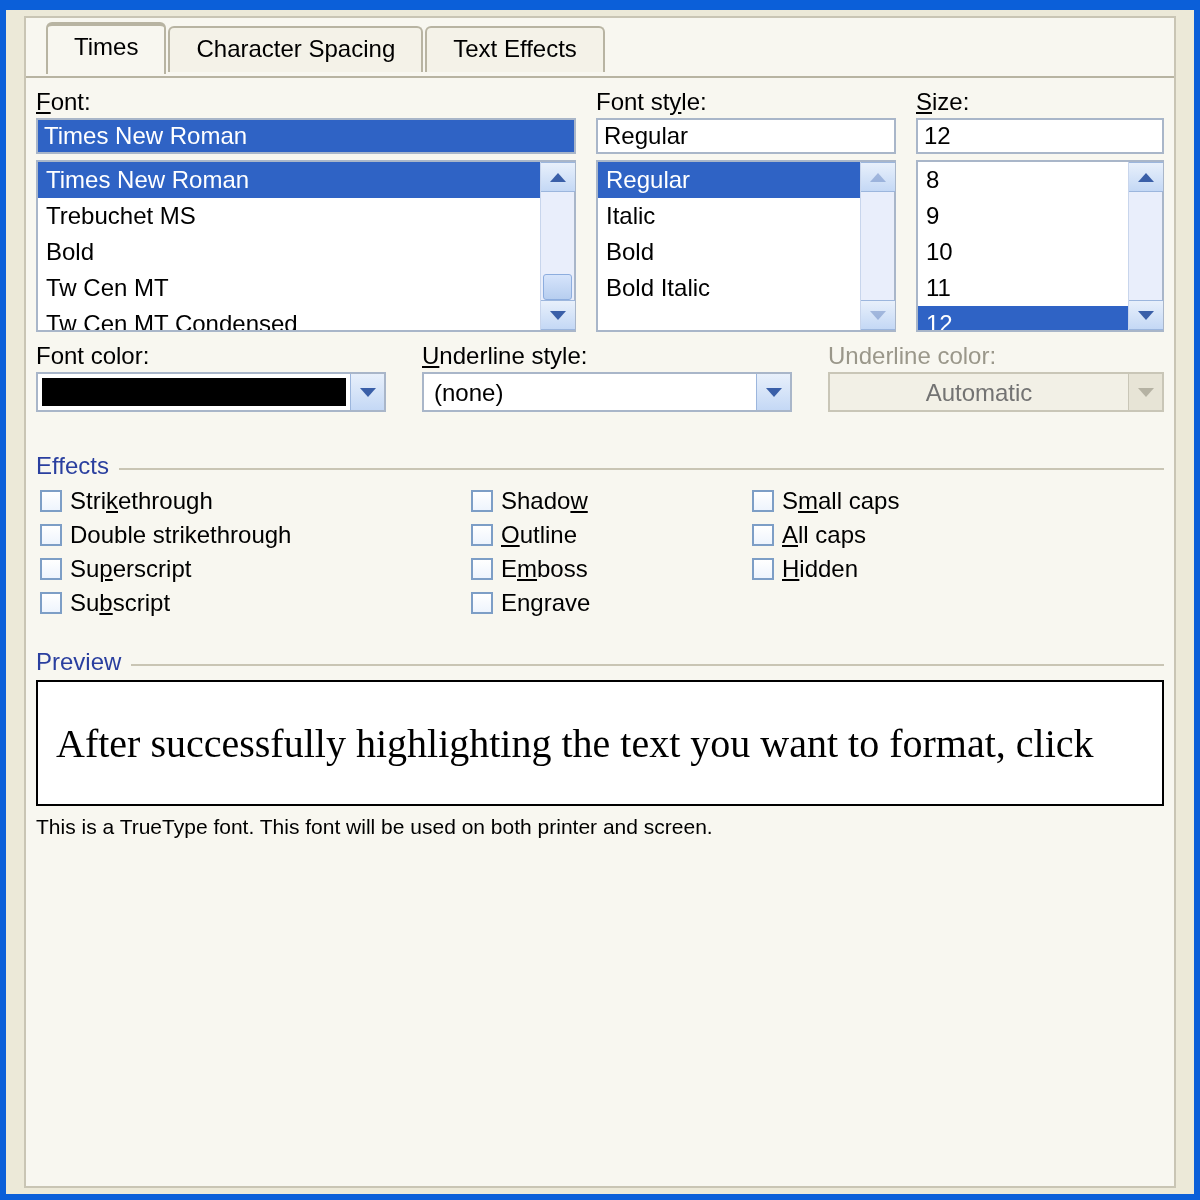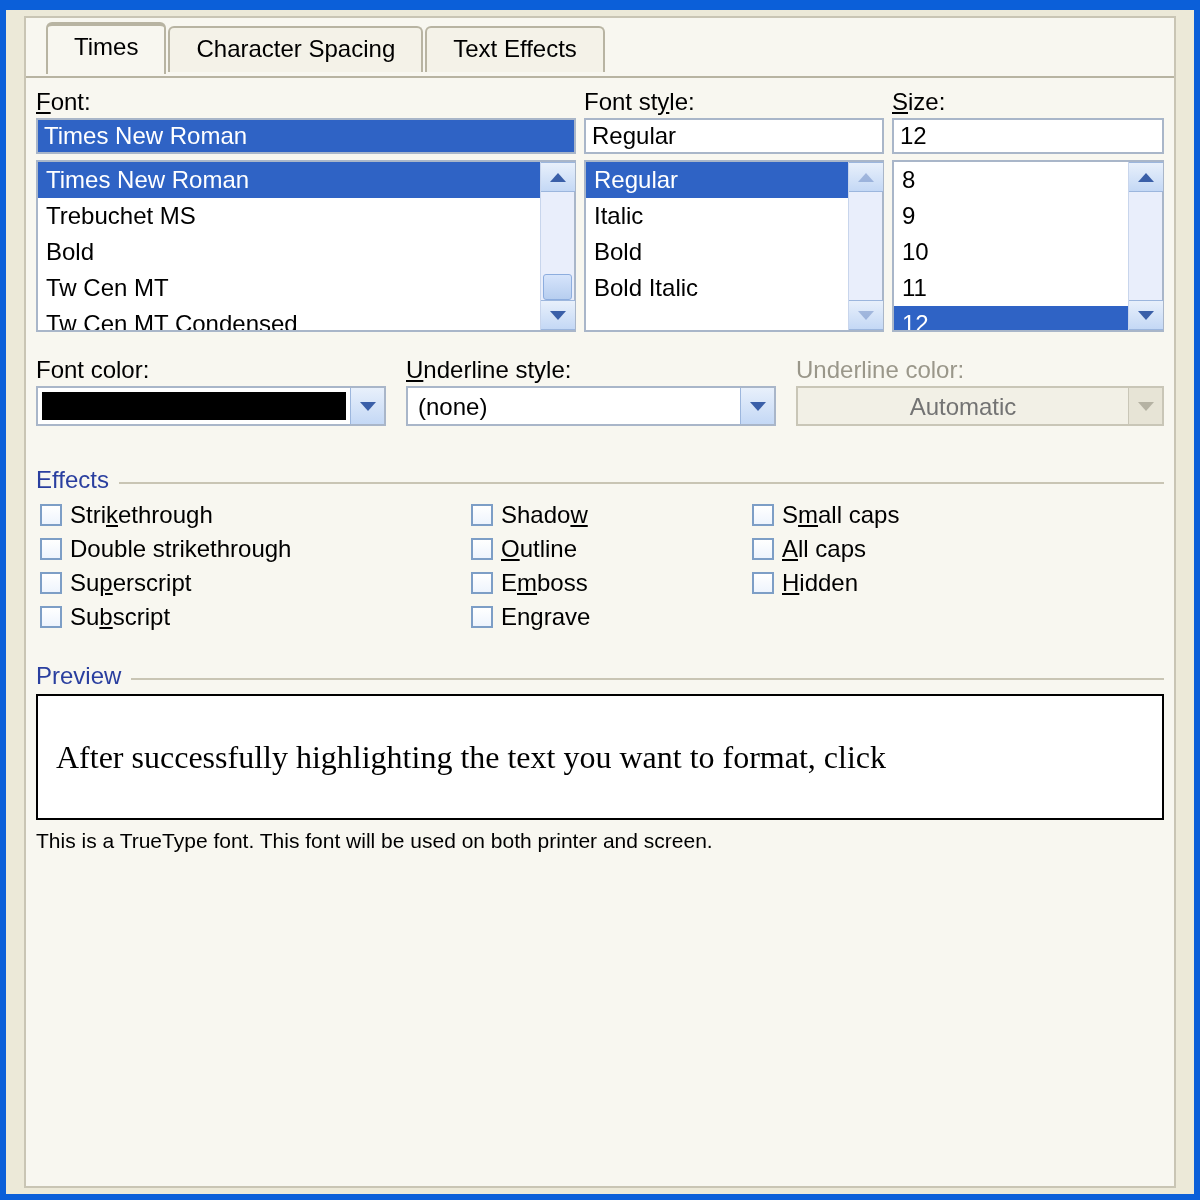--- a/index.html
+++ b/index.html
@@ -230,21 +230,21 @@
     border:2px solid #000;
     background:#fff;
     height:126px;
     display:flex;
     align-items:center;
     padding:0 18px;
     margin-top:6px;
   }
   .preview-text {
     font-family:"Times New Roman", serif;
-    font-size:32px;
+    font-size:40px;
     white-space:nowrap;
     overflow:hidden;
   }
   .info-text {
     font-size:21px;
     margin-top:8px;
     line-height:26px;
   }
 </style>
 </head>
@@ -255,21 +255,21 @@
 
     <div class="tab-strip-line"></div>
     <div class="tabs">
       <div class="tab active">Times</div>
       <div class="tab">Character Spacing</div>
       <div class="tab">Text Effects</div>
     </div>
 
     <div class="content">
 
-      <div class="row" style="gap:8px;">
+      <div class="row" style="gap:20px;">
 
         <div style="flex:0 0 540px;">
           <div class="section-label"><span class="underline">F</span>ont:</div>
 
           <div class="textbox" style="background:#2f63c5;color:#fff;">Times New Roman</div>
           <div class="listbox" style="margin-top:6px;">
             <div class="items">
               <div class="item selected">Times New Roman</div>
               <div class="item">Trebuchet MS</div>
               <div class="item">Bold</div>
@@ -329,21 +329,21 @@
                 </div>
               <div class="track"></div>
               <div class="scroll-btn">
                   <div class="chev-down"></div>
                 </div>
             </div>
           </div>
         </div>
       </div>
 
-      <div class="row" style="gap:20px; margin-top:24px;">
+      <div class="row" style="gap:36px; margin-top:10px;">
         <div style="flex:0 0 350px;">
           <div class="section-label">Font color:</div>
           <div class="color-swatch-combo">
             <div class="swatch"></div>
             <div class="combo-btn">
                 <div class="chev-down"></div>
               </div>
           </div>
         </div>
         <div style="flex:0 0 370px;">

